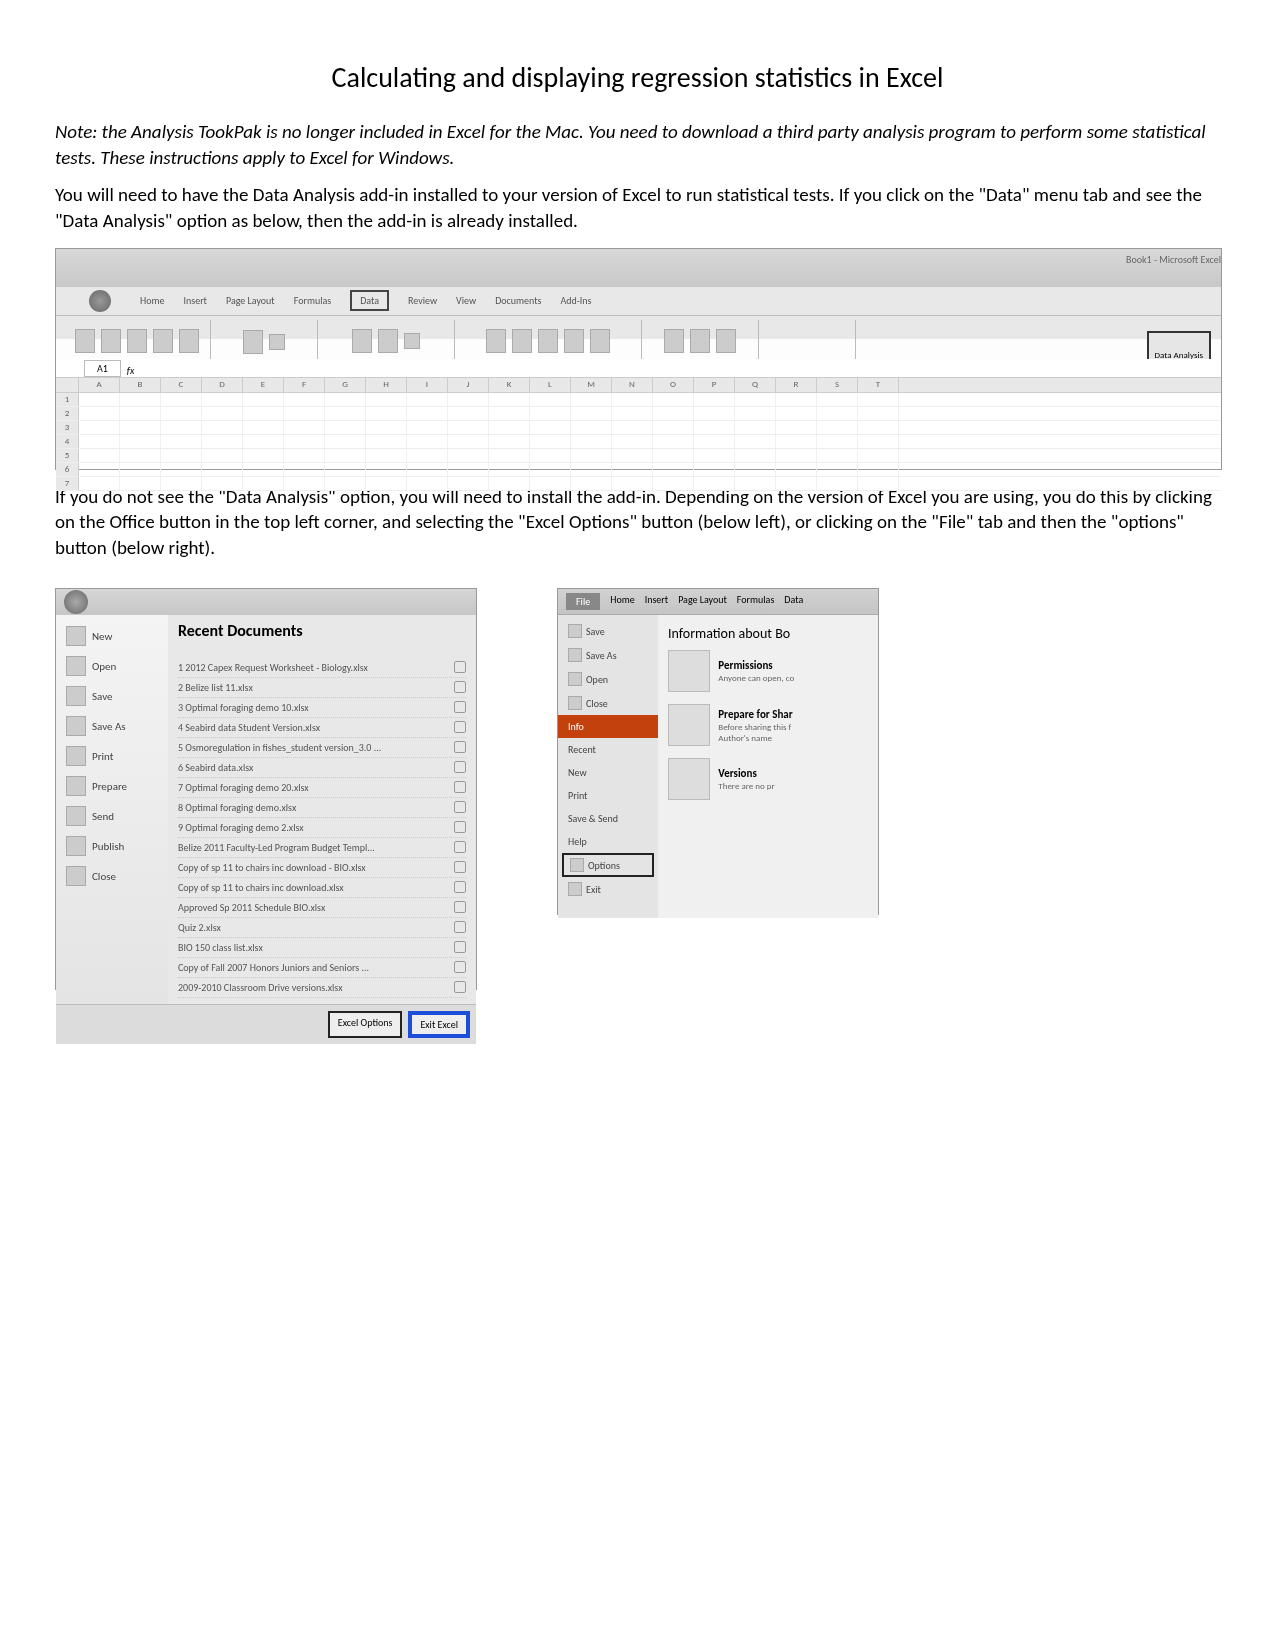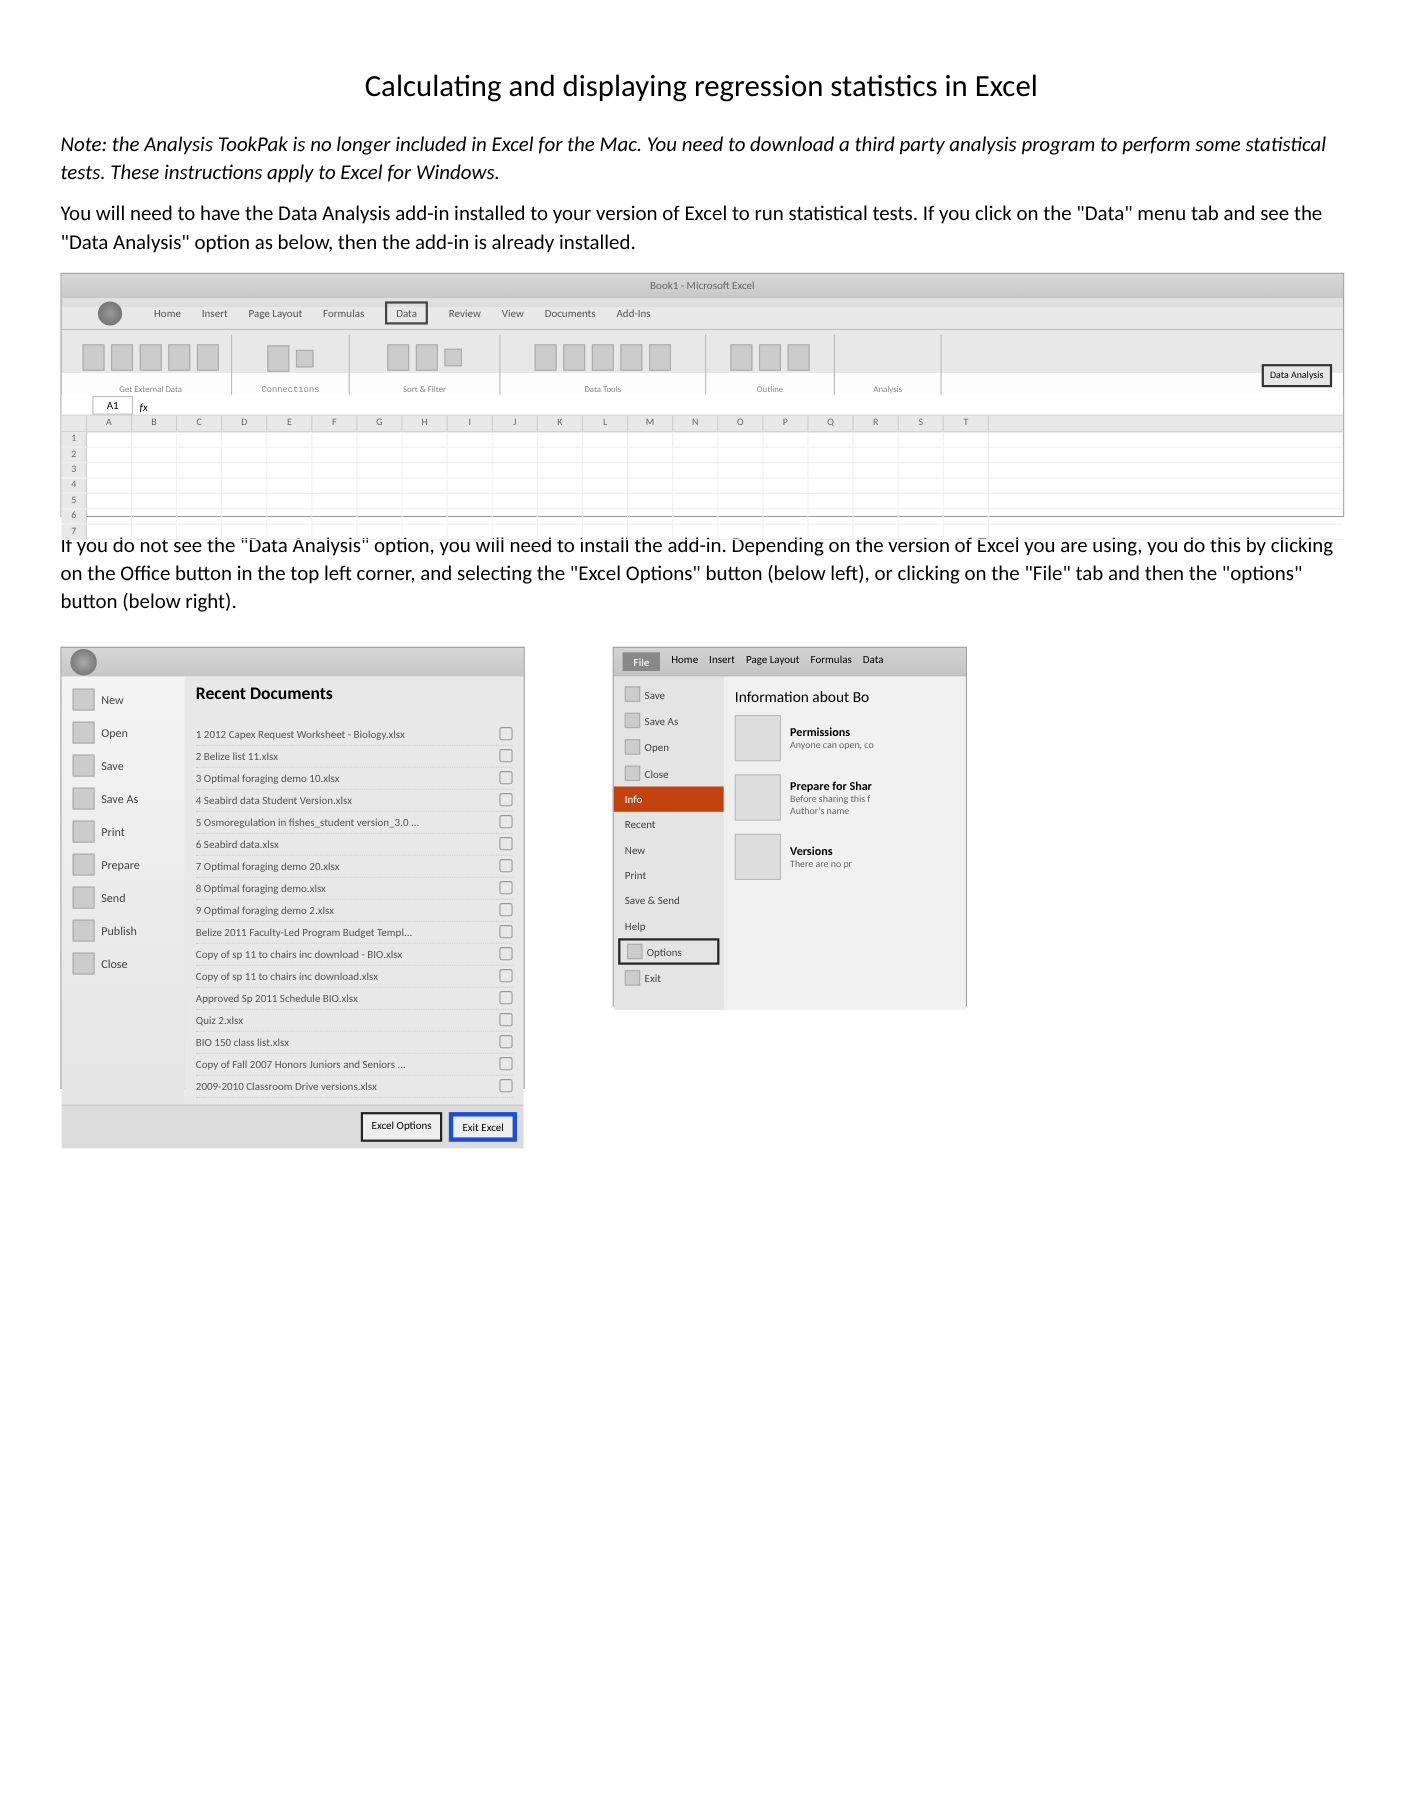--- a/index.html
+++ b/index.html
@@ -30,23 +30,23 @@
       margin: 14px 0;
     }
     
     .ss1 {
       width: 100%;
       height: 220px;
       position: relative;
       background: linear-gradient(#eee, #ddd 30px, #e8e8e8 30px, #e8e8e8 90px, #fdfdfd 90px);
     }
     .ss1-titlebar {
-      height: 22px;
+      height: 38px;
       background: linear-gradient(#d8d8d8, #c8c8c8);
-      text-align: center;
+      text-align: right;
       font-size: 10px;
       line-height: 22px;
       color: #666;
     }
     .ss1-tabs {
       display: flex;
       gap: 19px;
       padding: 3px 33px;
       font-size: 10px;
       color: #555;
@@ -94,21 +94,21 @@
     }
     .ribbon-icon {
       width: 18px;
       height: 22px;
       background: #ccc;
       border: 1px solid #aaa;
     }
     .ribbon-icon.sm { width: 14px; height: 14px; }
     .da-highlight {
       border: 2px solid #333;
-      padding: 3px 6px;
+      padding: 16px 6px;
       position: absolute;
       right: 10px;
       top: 82px;
       font-size: 9px;
       background: #e6e6e6;
     }
     .ss1-grid {
       position: absolute;
       top: 110px;
       left: 0;

